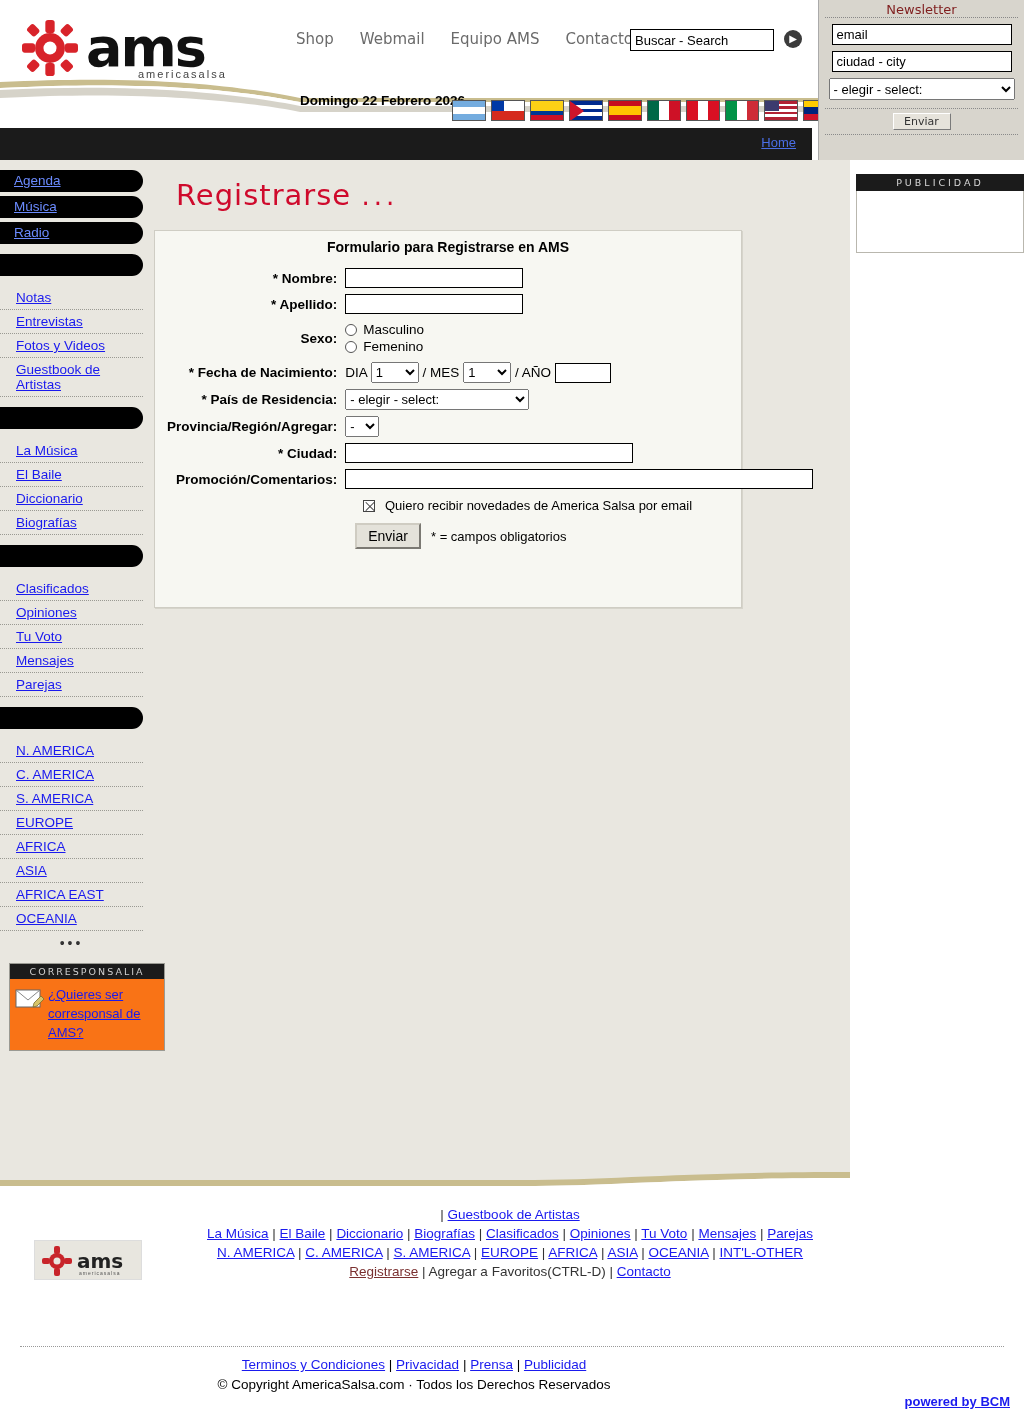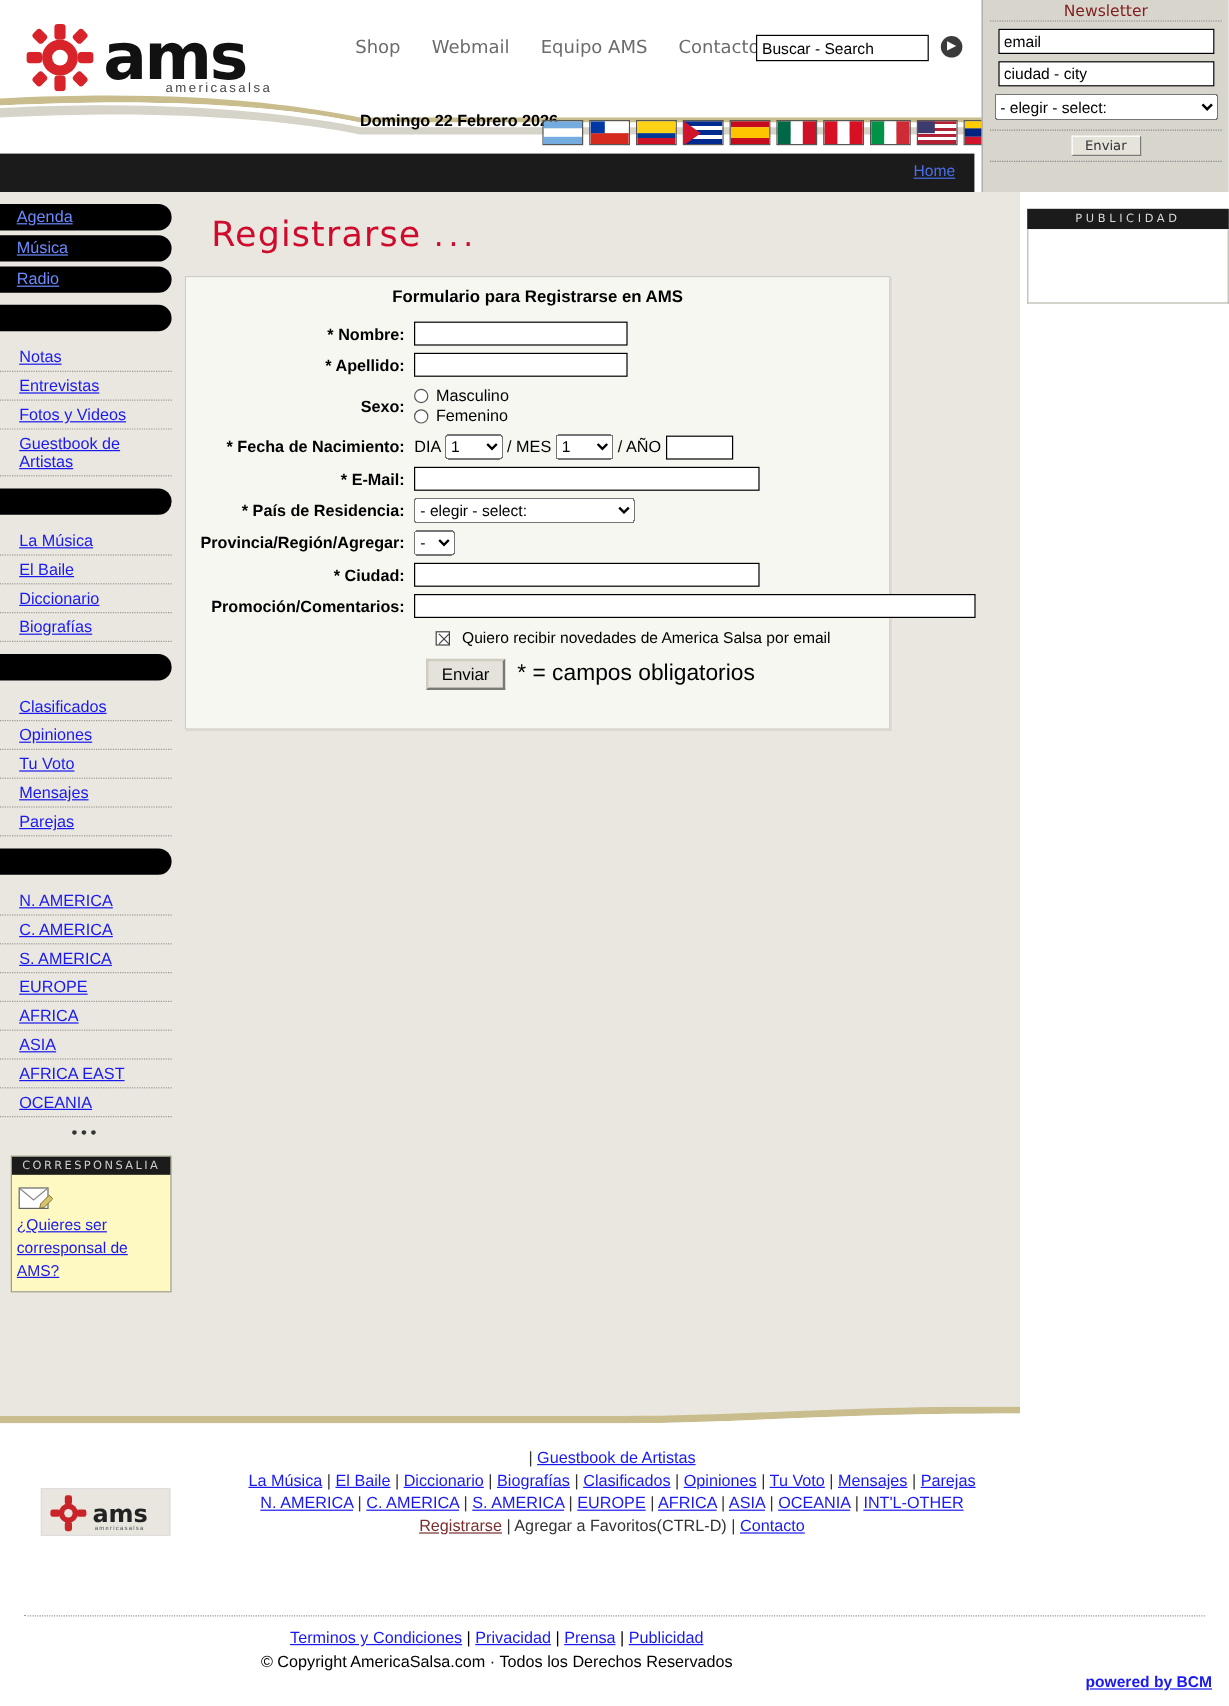--- a/index.html
+++ b/index.html
@@ -233,37 +233,36 @@
     width: 143px;
     text-align: center;
     color: #333;
     letter-spacing: 3px;
     font-size: 14px;
     padding: 4px 0 6px 0;
   }
   #corresponsalia {
     margin-left: 9px;
     margin-top: 6px;
-    width: 134px;
+    width: 156px;
     border: 1px solid #9a9a93;
-    background: #fef9c3;
+    background: #f97316;
   }
   #corresponsalia .cap {
     background: #1b1b1b;
     color: #cfcfcf;
     font-size: 9.5px;
     letter-spacing: 2px;
     text-align: center;
     padding: 2px 0;
     font-family: "DejaVu Sans", sans-serif;
   }
   #corresponsalia .inner {
     display: flex;
     padding: 6px 4px 8px 4px;
-    flex-direction: column;
   }
   #corresponsalia .mailicon {
     width: 30px; height: 26px;
     margin-right: 4px;
     flex: none;
   }
   #corresponsalia a {
     font-size: 13px;
     line-height: 19px;
     text-decoration: underline;
@@ -353,21 +352,21 @@
   .chkbox:before { transform: rotate(45deg); }
   .chkbox:after  { transform: rotate(-45deg); }
   #submit-row { display: flex; align-items: center; gap: 10px; margin-left: 8px; margin-top: 10px; }
   #enviar-btn {
     width: 66px; height: 26px;
     background: #e4e2da;
     border: 2px outset #cfccc2;
     font-size: 14px;
     font-family: "Liberation Sans", sans-serif;
   }
-  #oblig { font-size: 19px; }
+  #oblig { font-size: 13px; }
 
   
   #publicidad {
     position: absolute;
     left: 856px; top: 14px;
     width: 168px;
   }
   #publicidad .cap {
     background: #1b1b1b;
     color: #d8d8d8;
@@ -660,24 +659,20 @@
             </select>
             <span>/ MES</span>
             <select class="sel" style="width:48px">
               <option>1</option>
             </select>
             <span>/ AÑO</span>
             <input class="txt" style="width: 56px;" value="">
           </td>
         </tr>
         <tr>
-          <td class="lbl">* E-Mail:</td>
-          <td><input class="txt" style="width: 288px;" value=""></td>
-        </tr>
-        <tr>
           <td class="lbl">* País de Residencia:</td>
           <td>
             <select class="sel" style="width:184px">
               <option>- elegir - select:</option>
             </select>
           </td>
         </tr>
         <tr>
           <td class="lbl">Provincia/Región/Agregar:</td>
           <td>

